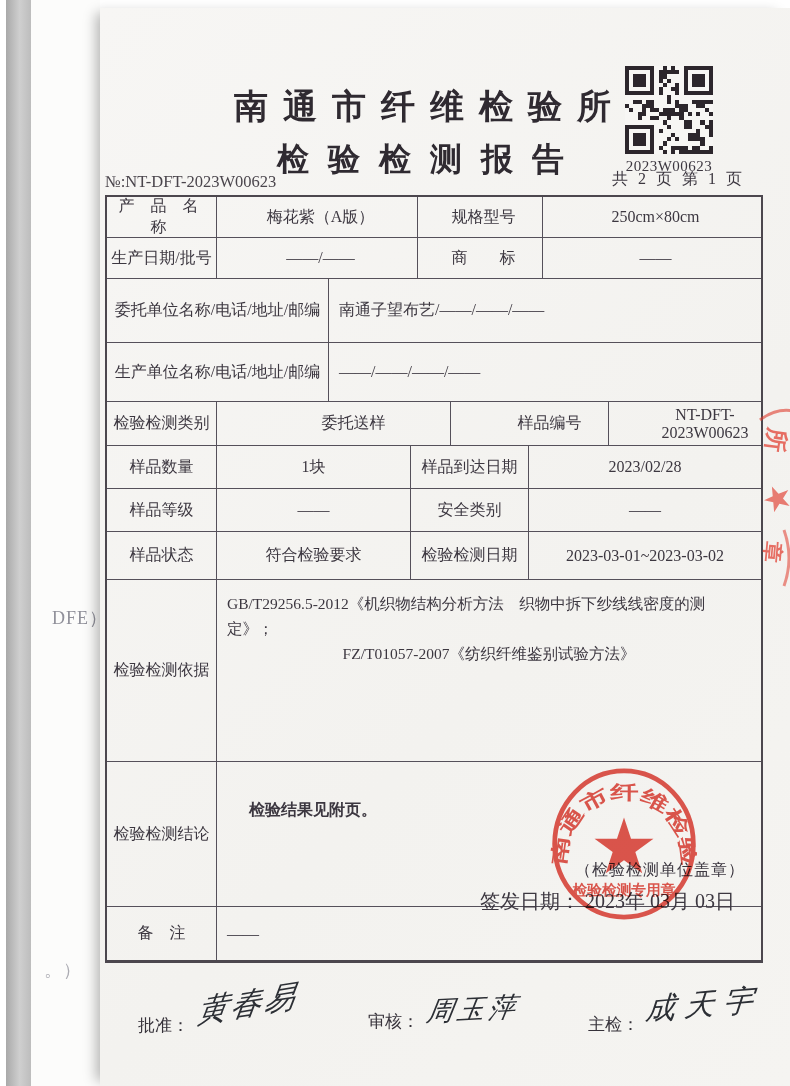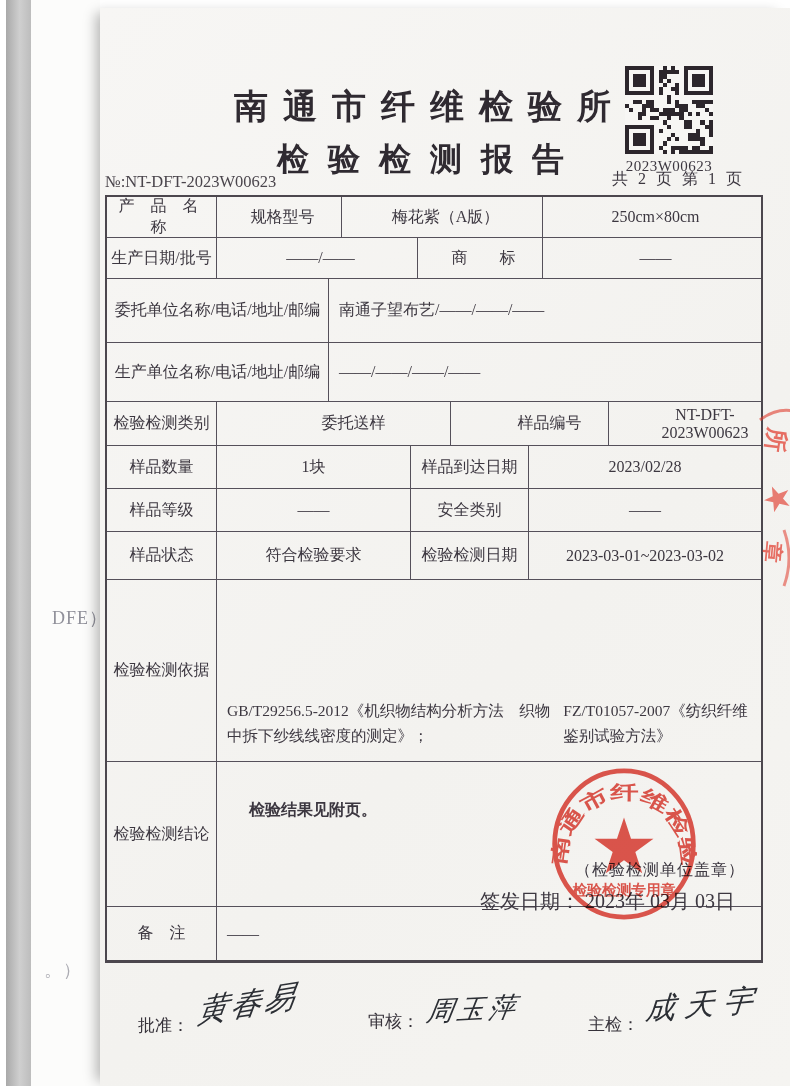--- a/index.html
+++ b/index.html
@@ -25,21 +25,21 @@
   .row{display:flex;border-bottom:1px solid #55505a;box-sizing:border-box;}
   .row:last-child{border-bottom:none;}
   .c{box-sizing:border-box;border-right:1px solid #55505a;display:flex;align-items:center;
     justify-content:center;font-size:16px;text-align:center;padding:2px 4px;color:#3c3740;}
   .c:last-child{border-right:none;}
   .w1{width:110px;}.w2{width:194px;}.w3{width:118px;}.w4{flex:1;}
   .wl{width:222px;}.wv{flex:1;justify-content:flex-start;padding-left:10px;text-align:left;}
   .lbl-sp{letter-spacing:6px;}
   .h41{height:41px;gap:7px;}.h64{height:64px;}.h59{height:59px;}.h44{height:44px;gap:40px;}
   .h43{height:43px;}.h48{height:48px;}.h182{height:182px;}.h145{height:145px;}.h53{height:53px;}
-  .basis-val{flex-direction:row;align-items:flex-end;justify-content:flex-start;
+  .basis-val{flex-direction:column;align-items:center;justify-content:flex-start;
     padding:12px 10px;font-size:15.5px;line-height:1.6;text-align:left;}
   .concl-val{position:relative;padding:0;}
   .concl-result{position:absolute;left:32px;top:38px;font-size:16px;font-weight:bold;}
   .concl-seal-note{position:absolute;right:16px;top:98px;font-size:16px;letter-spacing:1px;}
   .concl-issue{position:absolute;right:26px;top:126px;font-size:20px;}
   .stamp{position:absolute;left:448px;top:756px;width:152px;height:160px;opacity:.82;
     mix-blend-mode:multiply;}
   .seam{position:absolute;right:-4px;top:396px;width:42px;height:190px;color:rgba(224,58,44,.72);}
   .seam-char{position:absolute;font-size:24px;font-weight:bold;}
   .footer{position:absolute;left:0;top:962px;width:690px;height:110px;font-size:17px;color:#36323a;}
@@ -190,22 +190,22 @@
       <div class="qr-caption">2023W00623</div>
     </div>
 
     <div class="report-no">№:NT-DFT-2023W00623</div>
     <div class="page-info">共 2 页 第 1 页</div>
 
     <div class="tbl">
 
       <div class="row h41">
         <div class="c w1 lbl-sp">产 品 名 称</div>
+        <div class="c w2">梅花紫（A版）</div>
         <div class="c w3">规格型号</div>
-        <div class="c w2">梅花紫（A版）</div>
         <div class="c w4">250cm×80cm</div>
       </div>
 
       <div class="row h41">
         <div class="c w1">生产日期/批号</div>
         <div class="c w2">——/——</div>
         <div class="c w3">商　　标</div>
         <div class="c w4">——</div>
       </div>
 

